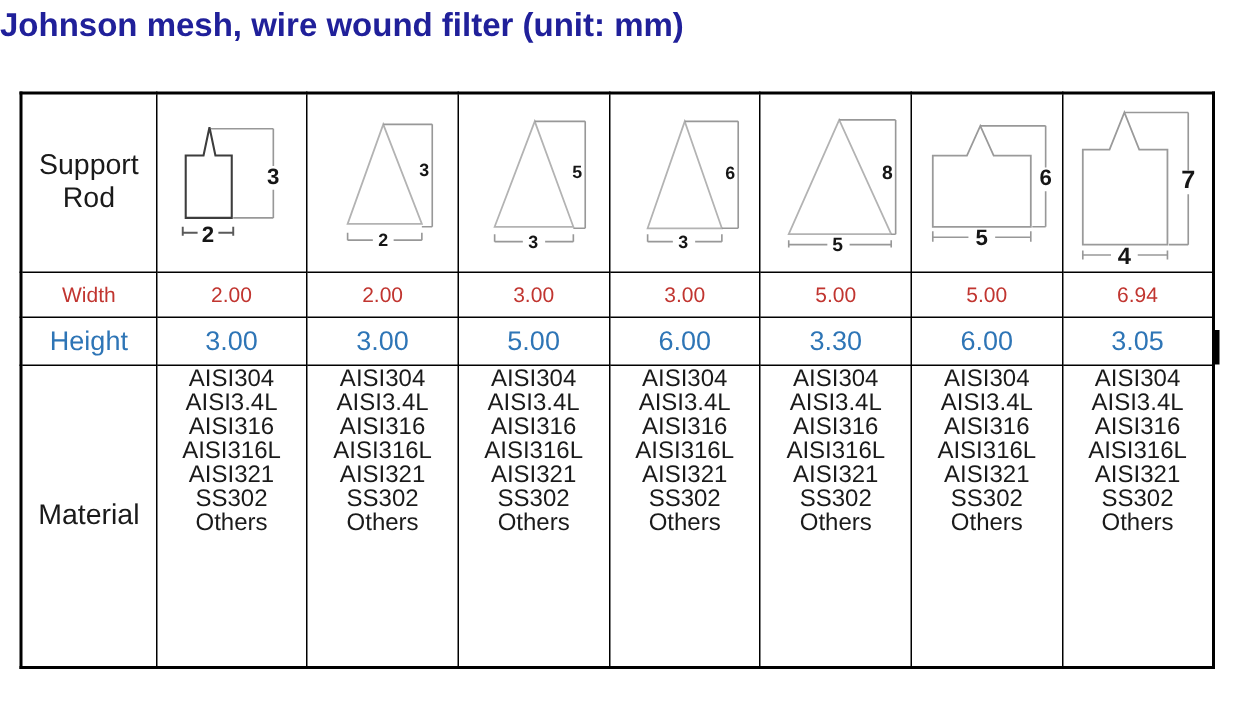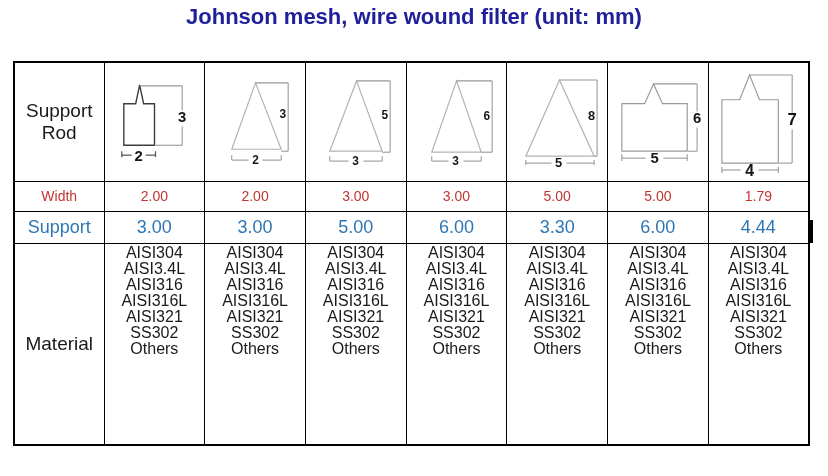--- a/index.html
+++ b/index.html
@@ -9,21 +9,20 @@
   }
   *{box-sizing:border-box;}
   html,body{margin:0;padding:0;}
   body{
     width:828px;height:476px;position:relative;overflow:hidden;
     background:#ffffff;
     font-family:"Liberation Sans",sans-serif;
   }
   .page-title{
     position:absolute;top:4px;left:0;right:0;
-    text-align:center;
     font-size:22px;font-weight:600;
     color:var(--title-color);
   }
   table.spec{
     position:absolute;left:13px;top:61px;
     width:797px;
     border-collapse:collapse;table-layout:fixed;
     border:2px solid #000;
   }
   table.spec td,table.spec th{
@@ -186,32 +185,32 @@
   </tr>
 
   <tr class="width-row">
     <th>Width</th>
     <td>2.00</td>
     <td>2.00</td>
     <td>3.00</td>
     <td>3.00</td>
     <td>5.00</td>
     <td>5.00</td>
-    <td>1.79</td>
+    <td>6.94</td>
   </tr>
 
   <tr class="height-row">
-    <th>Support</th>
+    <th>Height</th>
     <td>3.00</td>
     <td>3.00</td>
     <td>5.00</td>
     <td>6.00</td>
     <td>3.30</td>
     <td>6.00</td>
-    <td>4.44</td>
+    <td>3.05</td>
   </tr>
 
   <tr class="material-row">
     <th class="row-label">Material</th>
     <td class="material-cell">
           <div class="mat-list">
             <div class="material-item">AISI304</div>
             <div class="material-item">AISI3.4L</div>
             <div class="material-item">AISI316</div>
             <div class="material-item">AISI316L</div>

